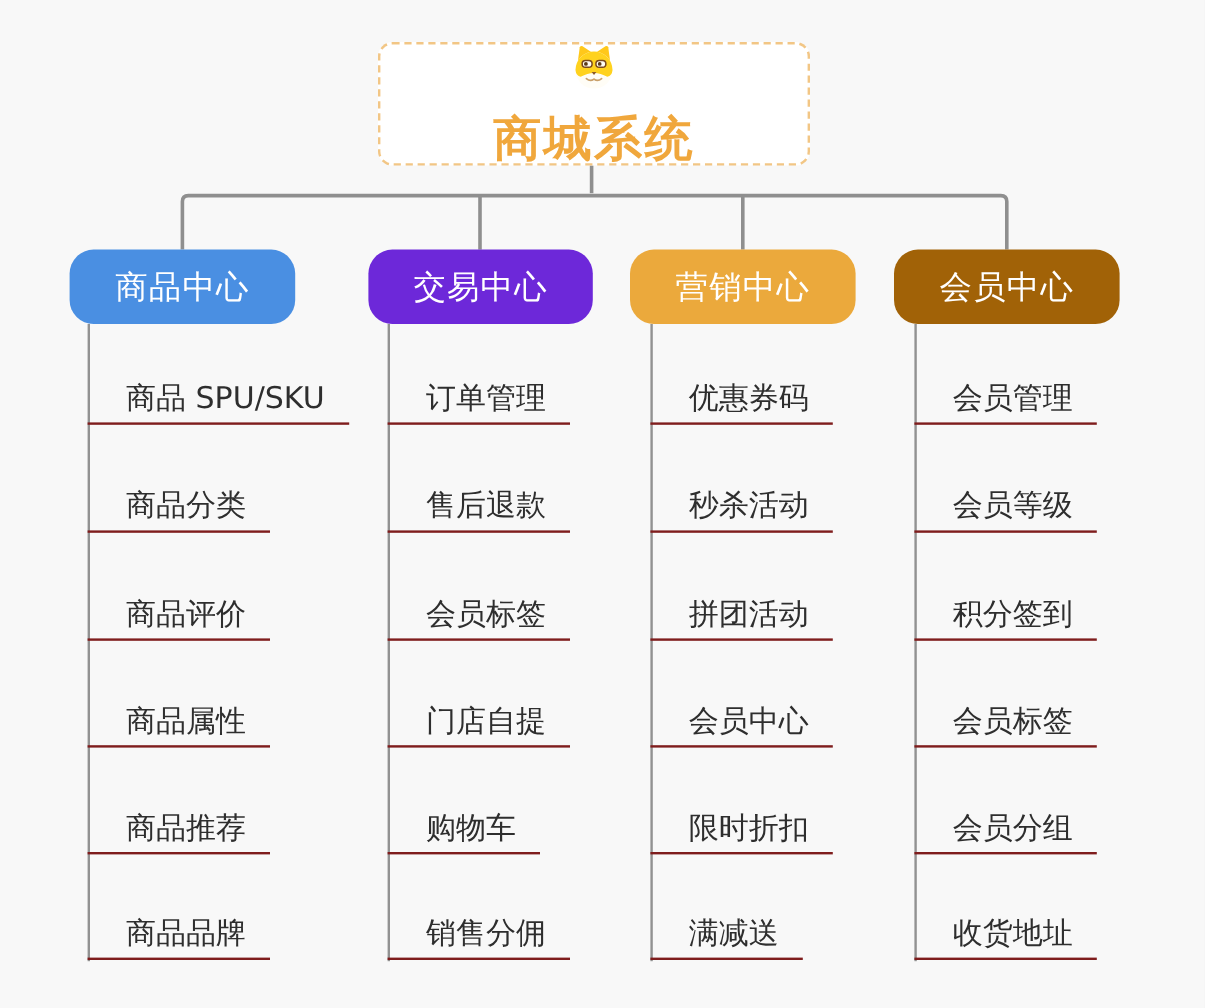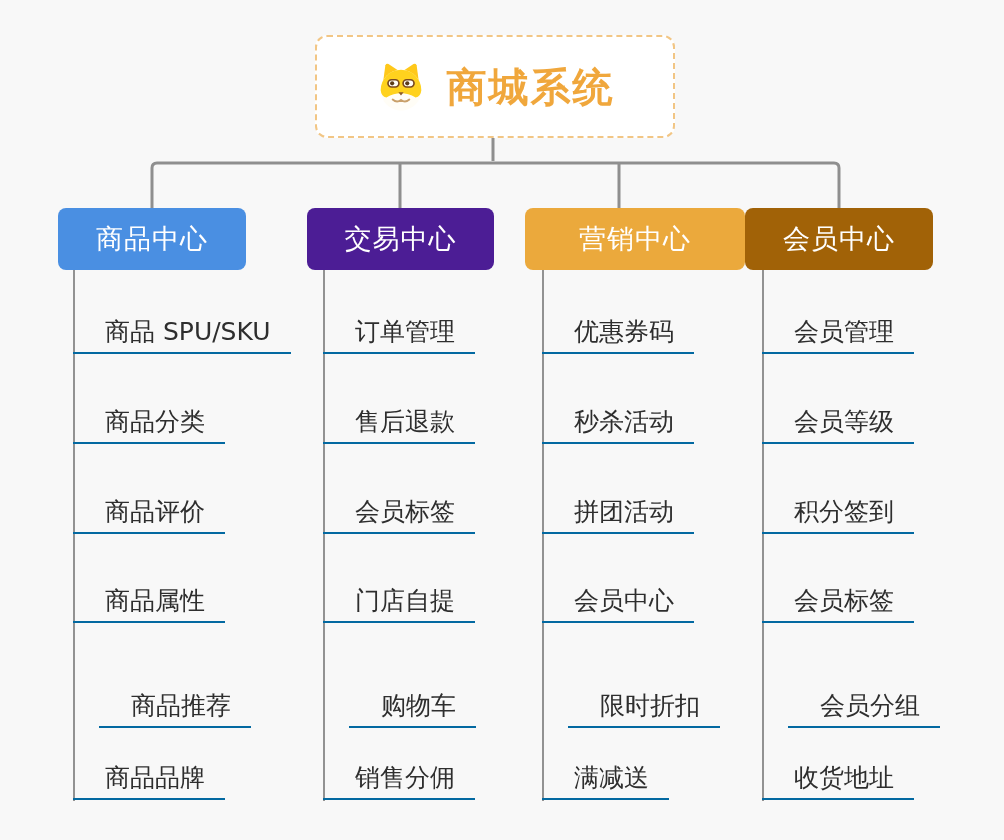--- a/index.html
+++ b/index.html
@@ -7,59 +7,60 @@
   .canvas {
     position:relative; width:1004px; height:840px;
     background:#F8F8F8; overflow:hidden;
   }
   
   .root-node {
     position:absolute; left:315px; top:35px; width:360px; height:103px;
     background:#FFFFFF; border:2px dashed #F2C685; border-radius:12px;
     display:flex; align-items:center; justify-content:center; gap:21px;
     cursor:pointer;
+    flex-direction:column;
   }
   .root-title {
     font-size:40px; font-weight:bold; color:#F0A73C; letter-spacing:2px;
     line-height:1;
   }
   .root-icon { width:50px; height:50px; display:block; }
   
   .tree-lines { position:absolute; left:0; top:0; width:1004px; height:840px; pointer-events:none; }
   
   .branch {
-    position:absolute; top:208px; height:62px; border-radius:8px;
+    position:absolute; top:208px; height:62px; border-radius:20px;
     display:flex; align-items:center; justify-content:center;
     color:#FFFFFF; font-size:27px; font-weight:500; letter-spacing:1px;
     cursor:pointer;
   }
   .b0 { left:58px;  width:188px; }
   .b1 { left:307px; width:187px; }
-  .b2 { left:525px; width:220px; }
+  .b2 { left:525px; width:188px; }
   .b3 { left:745px; width:188px; }
   
   .column { position:absolute; top:268px; width:240px; height:545px; }
   .c0 { left:73px; }
   .c1 { left:323px; }
   .c2 { left:542px; }
   .c3 { left:762px; }
   .spine {
     position:absolute; left:0; top:2px; width:2px; height:531px;
     background:#929292;
   }
   .leaf {
     position:absolute; left:0; height:44px; width:max-content;
-    border-bottom:2px solid #0369a1;
+    border-bottom:2px solid #7f1d1d;
     display:flex; align-items:flex-end;
     padding:0 20px 7px 32px;
     font-size:25px; color:#2E2E2E; line-height:1.1;
     cursor:pointer; white-space:nowrap;
   }
   .r0 { top:42px; }  .r1 { top:132px;font-family:Liberation Serif, serif; } .r2 { top:222px; }
-  .r3 { top:311px; } .r4 { top:416px;margin-left:26px; } .r5 { top:488px; }
+  .r3 { top:311px; } .r4 { top:400px; } .r5 { top:488px; }
 </style>
 </head>
 <body>
 
 <div class="canvas">
 
   <svg class="tree-lines" viewBox="0 0 1004 840" xmlns="http://www.w3.org/2000/svg">
     <path d="M493,138 V161" stroke="#8F8F8F" stroke-width="3" fill="none"></path>
     <path d="M152,208 V168 Q152,163 157,163 H834 Q839,163 839,168 V208" stroke="#8F8F8F" stroke-width="3" fill="none"></path>
     <path d="M400,163 V208" stroke="#8F8F8F" stroke-width="3" fill="none"></path>
@@ -82,21 +83,21 @@
       <circle cx="30" cy="20.5" r="2" fill="#5B3A17"></circle>
 
       <path d="M21.5,29 h5 l-2.5,3.2 Z" fill="#8B5A2B"></path>
 
       <path d="M16,36 Q20,39.5 24,36.5 Q28,39.5 32,36" stroke="#C9A06A" stroke-width="1.8" fill="none" stroke-linecap="round"></path>
     </svg>
     <span class="root-title">商城系统</span>
   </div>
 
   <div class="branch b0" style="background: rgb(74, 143, 226);">商品中心</div>
-  <div class="branch b1" style="background: #4c1d95;">交易中心</div>
+  <div class="branch b1" style="background: #6d28d9;">交易中心</div>
   <div class="branch b2" style="background: rgb(235, 169, 60);">营销中心</div>
   <div class="branch b3" style="background: #a16207;">会员中心</div>
 
   <div class="column c0">
     <div class="spine"></div>
     <div class="leaf r0">商品 SPU/SKU</div>
     <div class="leaf r1">商品分类</div>
     <div class="leaf r2">商品评价</div>
     <div class="leaf r3">商品属性</div>
     <div class="leaf r4">商品推荐</div>

